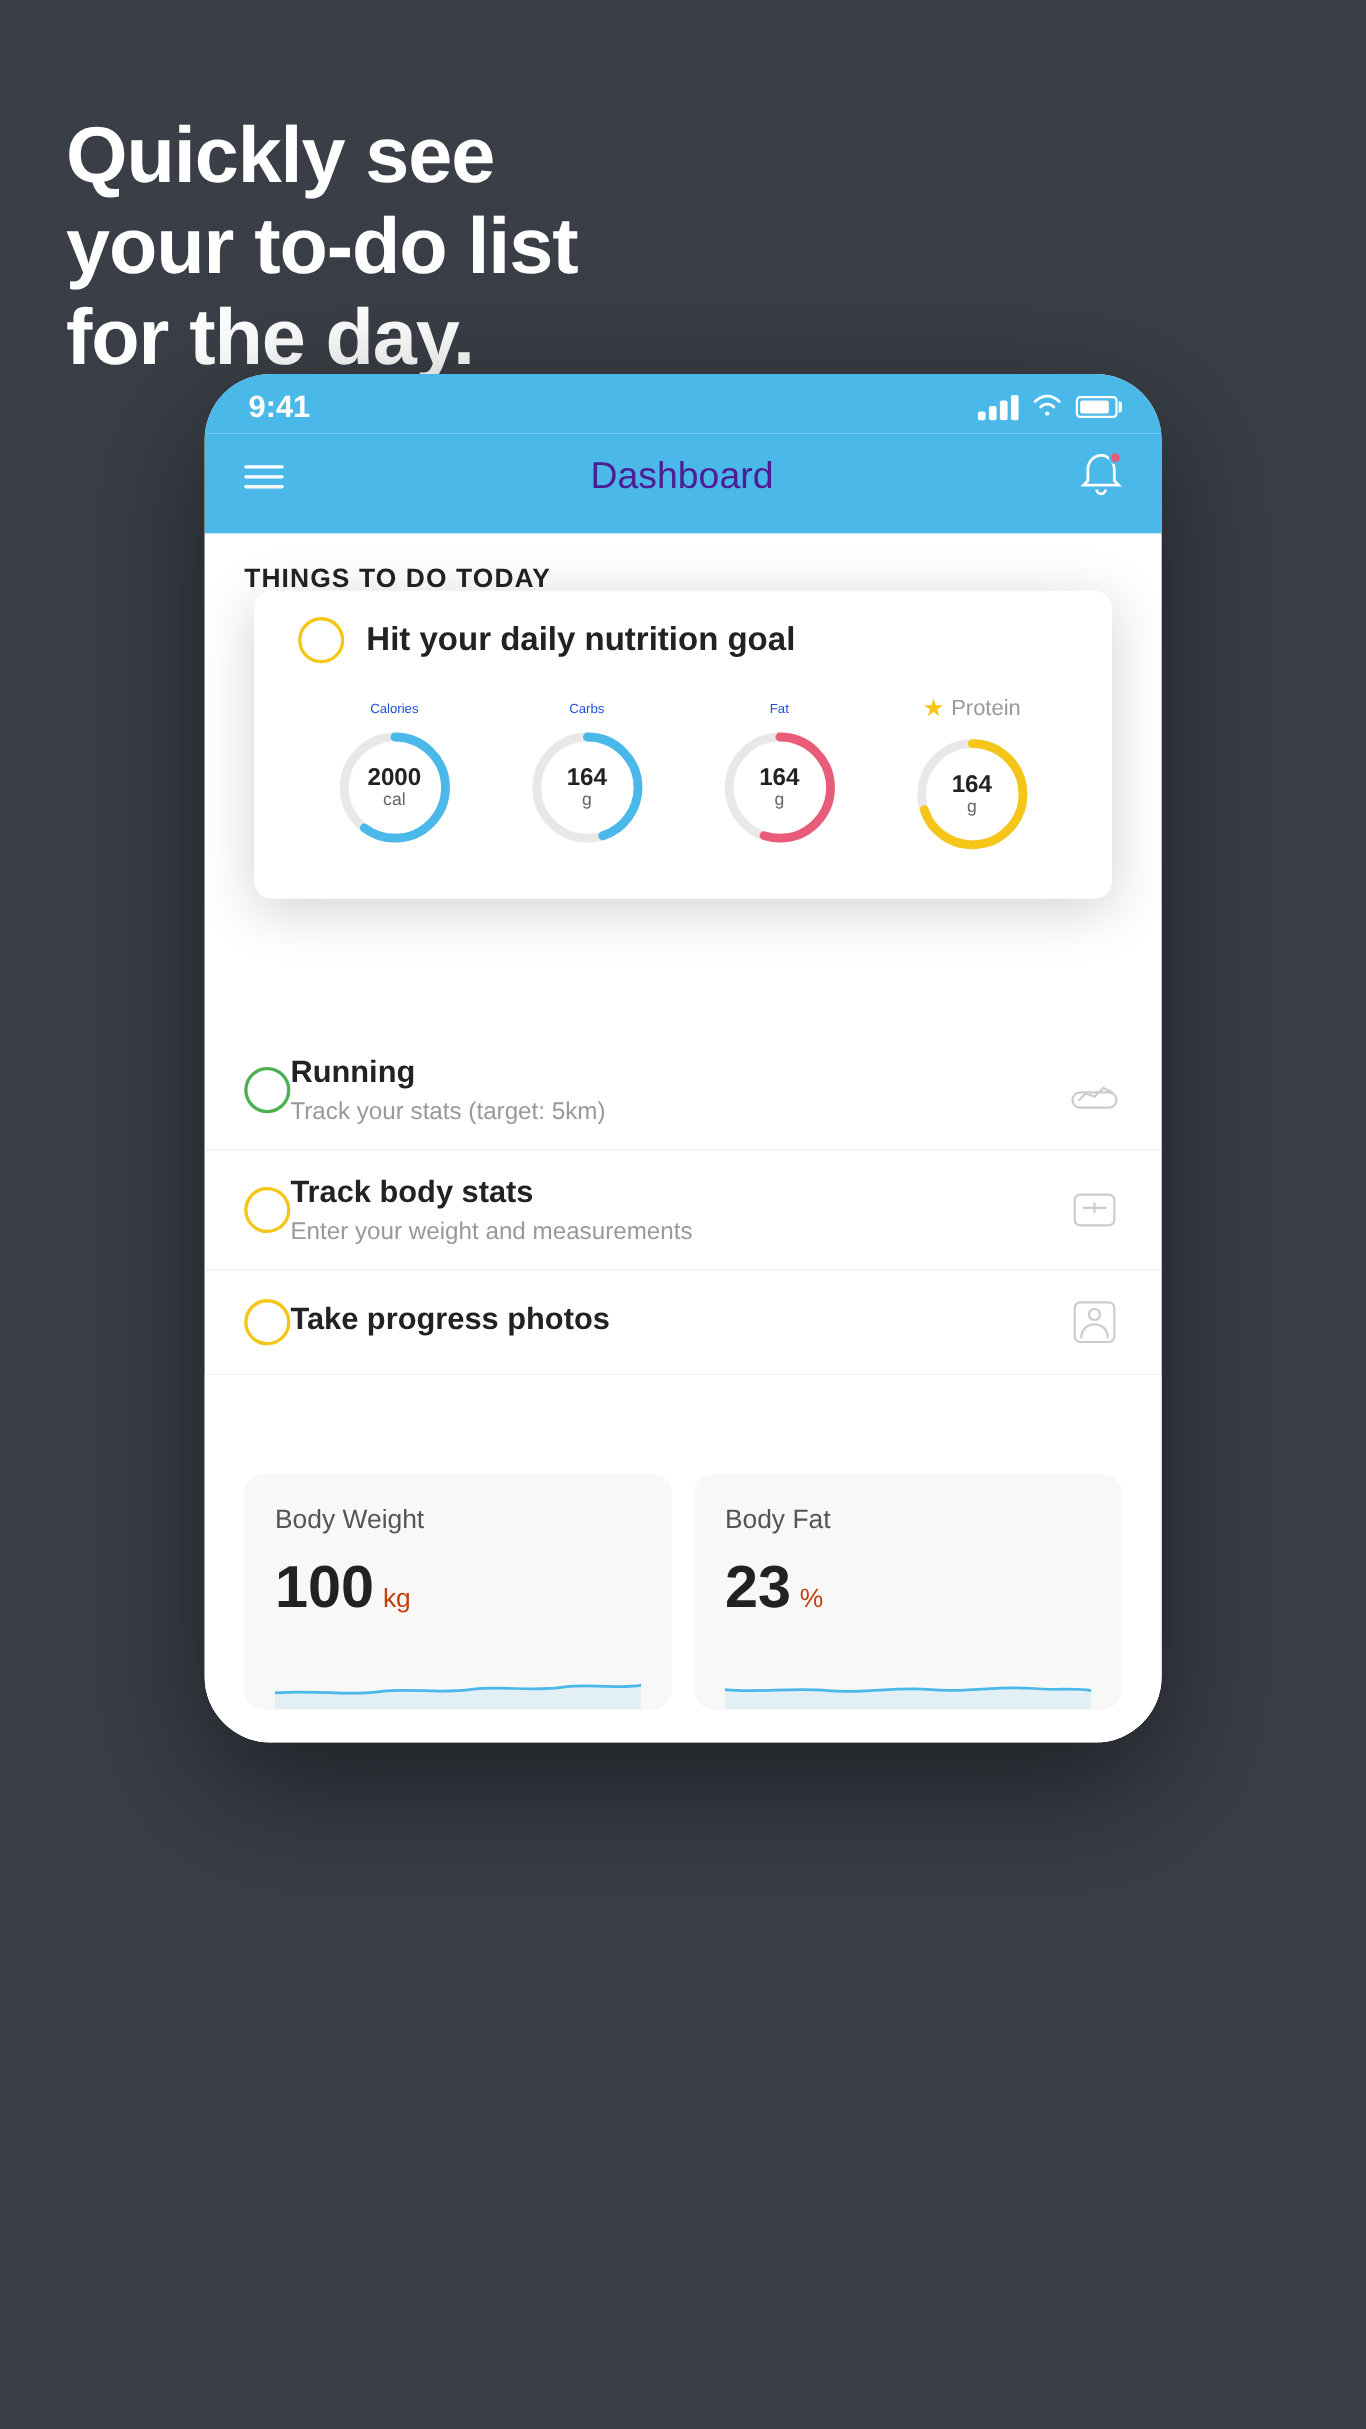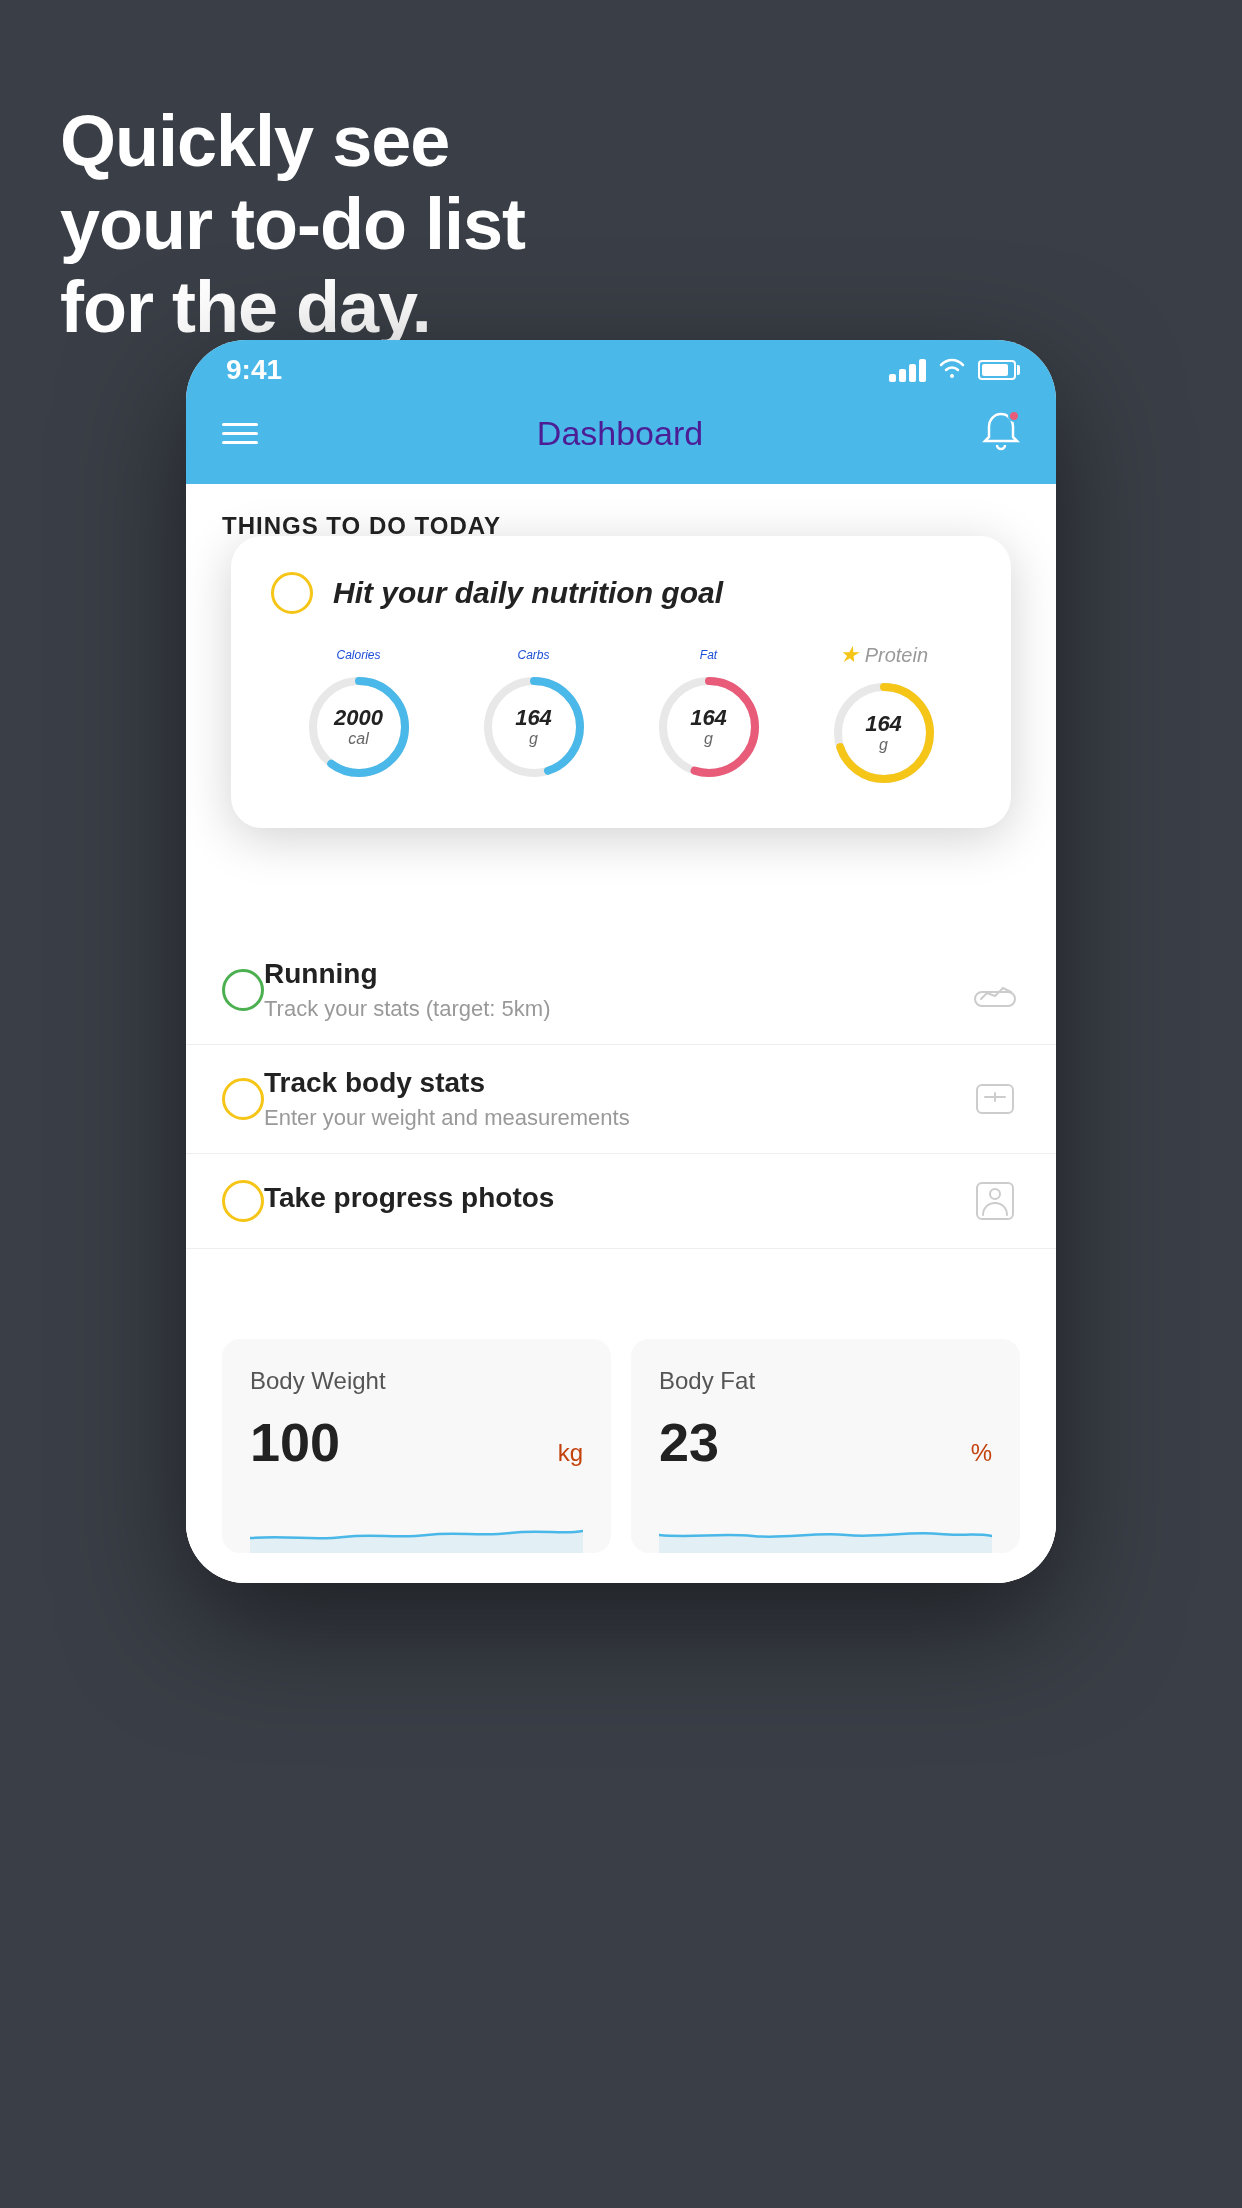--- a/index.html
+++ b/index.html
@@ -149,25 +149,24 @@
     }
 
     
     .floating-card {
       position: absolute;
       top: -20px;
       left: 50%;
       transform: translateX(-50%);
       width: 780px;
       background: white;
-      border-radius: 31px;
-      padding: 36px 40px 40px;
+      border-radius: 16px;
+      padding: 24px 40px 40px;
       box-shadow: 0 10px 50px rgba(0,0,0,0.18);
       z-index: 10;
-      font-style: italic;
     }
 
     .card-title-row {
       display: flex;
       align-items: center;
       gap: 20px;
       margin-bottom: 28px;
     }
 
     .circle-checkbox {
@@ -320,21 +319,20 @@
       font-size: 24px;
       color: #555;
       margin-bottom: 16px;
     }
 
     .progress-card-value {
       display: flex;
       align-items: baseline;
       gap: 8px;
       margin-bottom: 20px;
-      justify-content: space-between;
     }
 
     .progress-card-number {
       font-size: 54px;
       font-weight: 700;
       color: #222;
     }
 
     .progress-card-unit {
       font-size: 24px;

